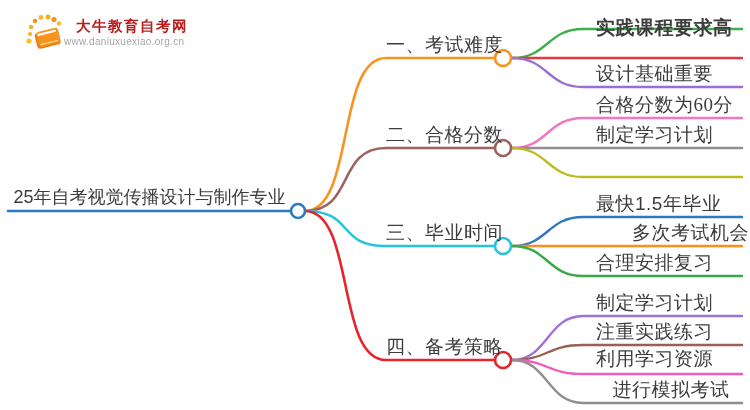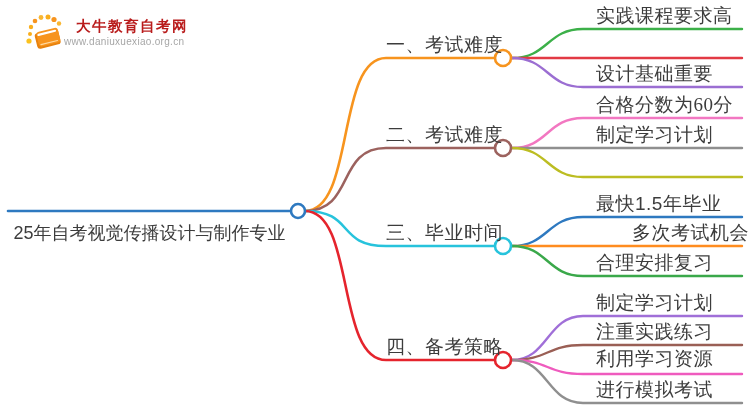--- a/index.html
+++ b/index.html
@@ -5,21 +5,21 @@
   html,body{margin:0;padding:0;background:#fff;}
   .canvas{
     position:relative;width:750px;height:410px;background:#ffffff;overflow:hidden;
     font-family:"Liberation Sans","DejaVu Sans",sans-serif;
   }
   #mindmap{position:absolute;left:0;top:0;}
   .node-label{
     position:absolute;color:#3c3c3c;font-size:19px;line-height:19px;
     white-space:nowrap;letter-spacing:0.5px;
   }
-  .root-label{font-size:18px;line-height:19px;text-align:center;letter-spacing:0px;margin-top:36px;}
+  .root-label{font-size:18px;line-height:19px;text-align:center;letter-spacing:0px;}
   .branch-label{text-align:right;}
   .leaf-label{text-align:left;}
   .logo{position:absolute;left:26px;top:12px;width:220px;height:44px;}
   .logo-icon{position:absolute;left:0;top:2px;}
   .logo-title{
     position:absolute;left:50px;top:5px;font-size:14.5px;font-weight:bold;
     color:#b91c1c;letter-spacing:1.5px;white-space:nowrap;
   }
   .logo-url{
     position:absolute;left:38px;top:24px;font-size:10px;color:#a6a6a6;
@@ -107,28 +107,28 @@
       <circle cx="28" cy="5.5" r="2.6" fill="#f7941e"></circle>
       <circle cx="33" cy="9.5" r="2.2" fill="#f9b733"></circle>
       <circle cx="3" cy="27" r="2.6" fill="#fbc21e"></circle>
     </svg>
     <div class="logo-title">大牛教育自考网</div>
     <div class="logo-url">www.daniuxuexiao.org.cn</div>
   </div>
 
   <div class="node-label root-label" style="left:8px;top:188px;width:283px;">25年自考视觉传播设计与制作专业</div>
 
-<div class="node-label leaf-label" style="left:596px;top:6px;width:150px;">实践课程要求高</div>
+<div class="node-label leaf-label" style="left:596px;top:18px;width:150px;font-weight:bold;">实践课程要求高</div>
     <div class="node-label leaf-label" style="left:596px;top:64px;width:150px;">设计基础重要</div>
     <div class="node-label branch-label" style="left:386px;top:35px;width:110px;">一、考试难度</div>
     <div class="node-label leaf-label" style="left:596px;top:95px;width:150px;font-family:Liberation Serif, serif;">合格分数为60分</div>
     <div class="node-label leaf-label" style="left:596px;top:125px;width:150px;">制定学习计划</div>
-    <div class="node-label branch-label" style="left:386px;top:125px;width:110px;">二、考试难度</div>
+    <div class="node-label branch-label" style="left:386px;top:125px;width:110px;">二、合格分数</div>
     <div class="node-label leaf-label" style="left:596px;top:194px;width:150px;">最快1.5年毕业</div>
     <div class="node-label leaf-label" style="left:584px;top:223px;width:150px;margin-left:48px;">多次考试机会</div>
     <div class="node-label leaf-label" style="left:596px;top:253px;width:150px;">合理安排复习</div>
     <div class="node-label branch-label" style="left:386px;top:223px;width:110px;">三、毕业时间</div>
     <div class="node-label leaf-label" style="left:596px;top:293px;width:150px;">制定学习计划</div>
     <div class="node-label leaf-label" style="left:596px;top:322px;width:150px;">注重实践练习</div>
     <div class="node-label leaf-label" style="left:596px;top:351px;width:150px;font-family:Liberation Mono, monospace;">利用学习资源</div>
-    <div class="node-label leaf-label" style="left:596px;top:380px;width:150px;">进行模拟考试</div>
+    <div class="node-label leaf-label" style="left:596px;top:380px;width:150px;text-align:center;">进行模拟考试</div>
     <div class="node-label branch-label" style="left:386px;top:337px;width:110px;">四、备考策略</div>
   </div>
 
 </body></html>

